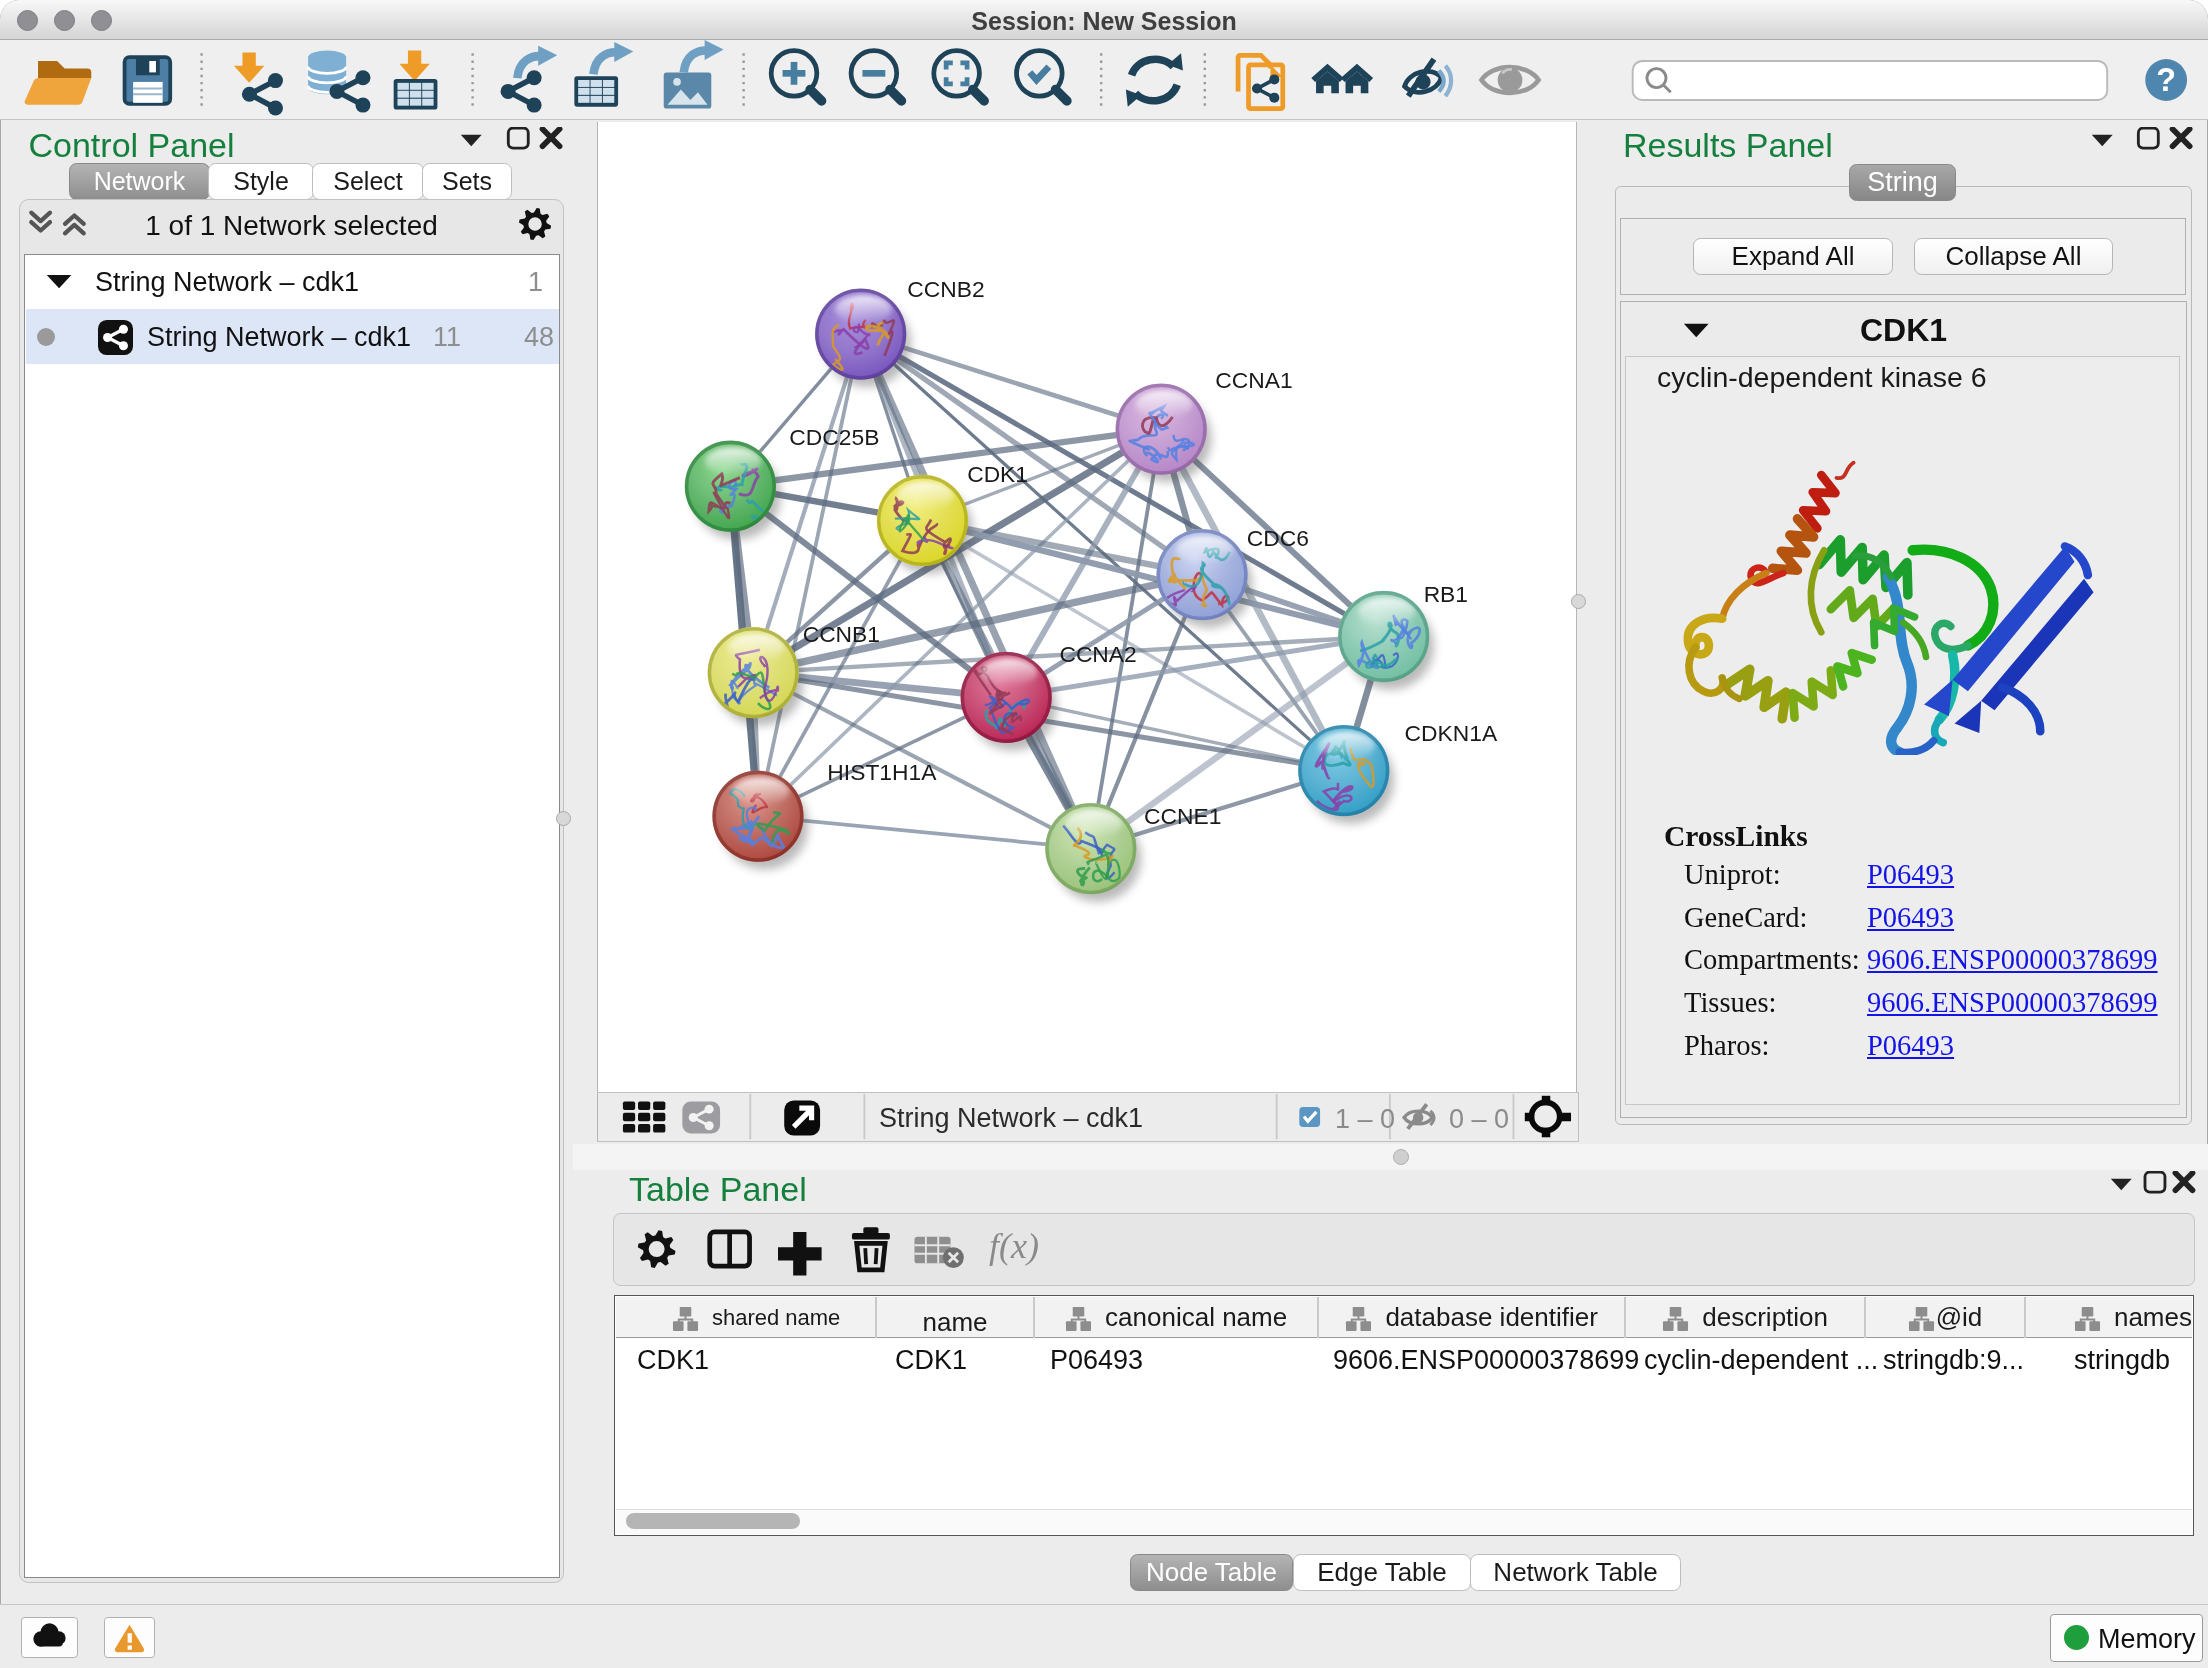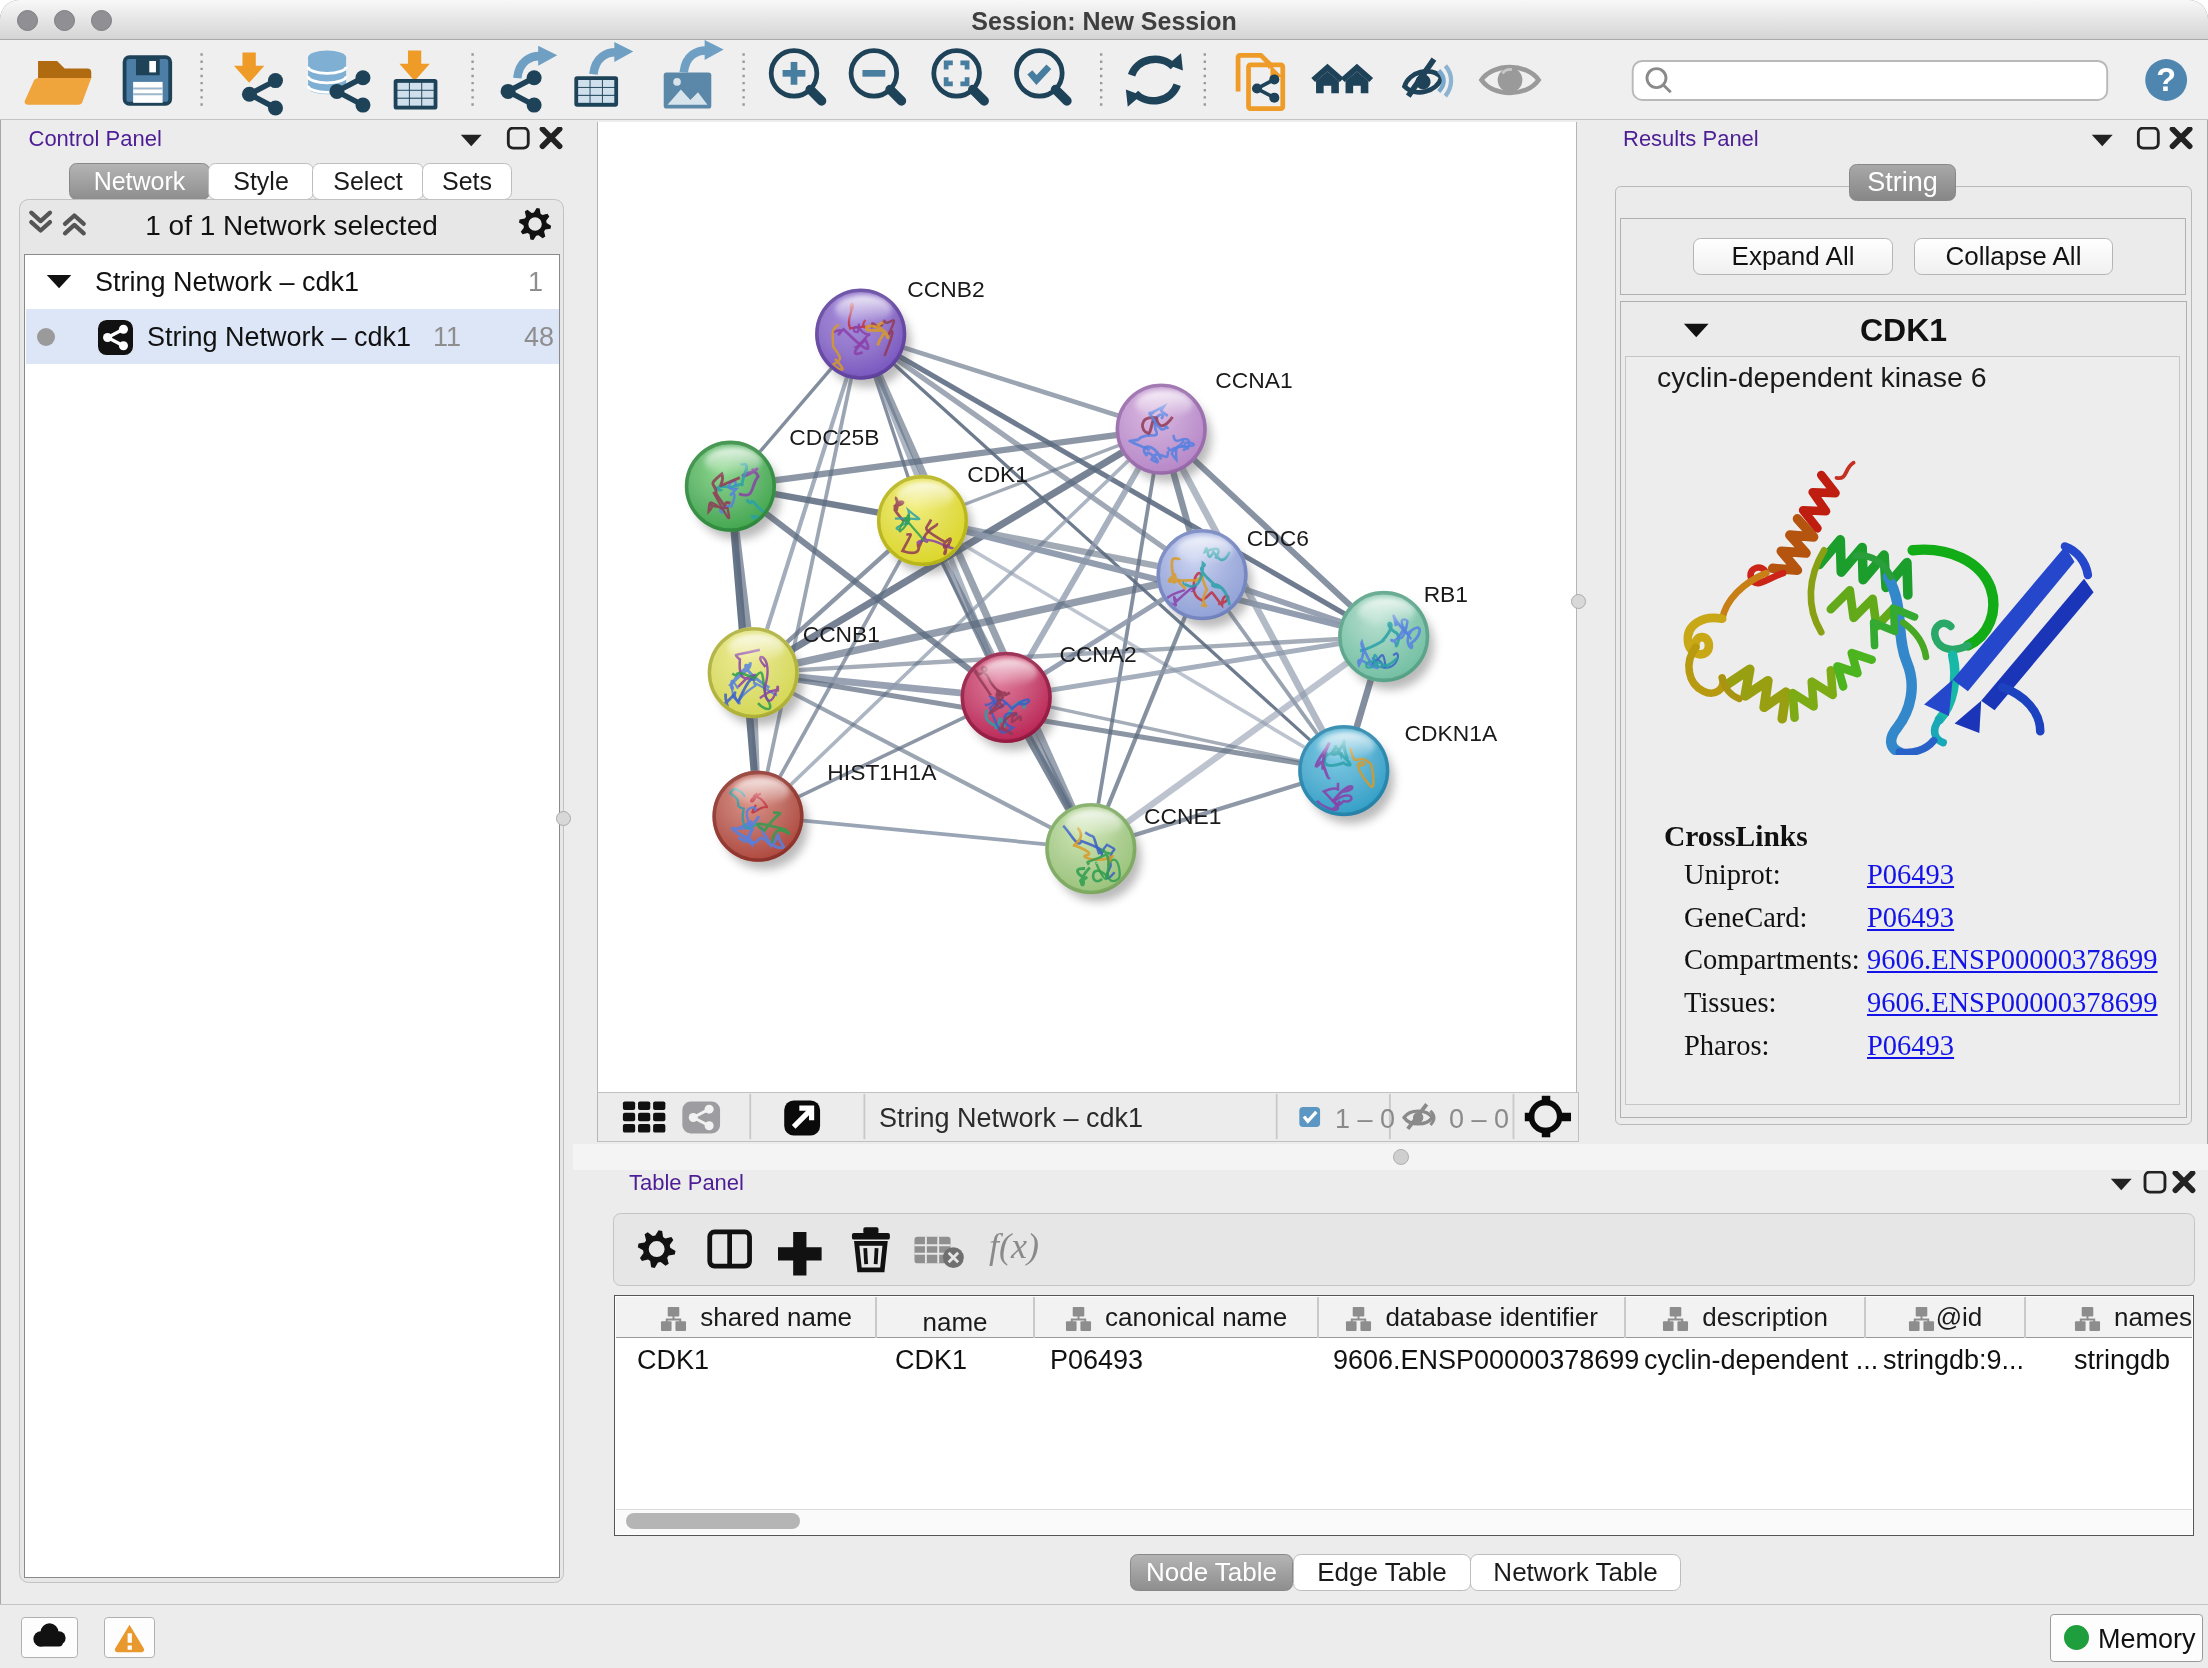--- a/index.html
+++ b/index.html
@@ -1,17 +1,17 @@
 <!DOCTYPE html>
 <html style="font-size:15px"><head><meta charset="utf-8"><style>
 *{margin:0;padding:0;box-sizing:border-box}
 html,body{width:2208px;height:1668px;background:#fff;font-family:"Liberation Sans",sans-serif;overflow:hidden}
 #win{position:absolute;left:0;top:0;width:2208px;height:1668px;background:#ececec;border-radius:19px 19px 0 0;overflow:hidden;box-shadow:inset 0 0 0 1px #a8a8a8}
 .abs{position:absolute}
-.panel-title{font-size:22px;color:#4c1d95}
+.panel-title{font-size:34px;color:#15803d}
 .tab{position:absolute;height:37px;border:1px solid #bdbdbd;background:#fff;border-radius:7.6px;color:#1a1a1a;font-size:25px;text-align:center;line-height:35px}
 .tab.sel{background:linear-gradient(#b4b4b4,#8e8e8e);color:#fff;border-color:#888}
 .btn{position:absolute;background:linear-gradient(#fff,#f0f0f0);border:1.4px solid #b5b5b5;border-radius:7.6px;font-size:26px;color:#111;text-align:center}
 .wbtn{position:absolute;background:#fdfdfd;border:1.9px solid #b0b0b0;border-radius:3.8px}
 .lnk{color:#1414e8;text-decoration:underline}
 .serif{font-family:"Liberation Serif",serif}
 </style></head><body>
 <div id="win">
 <div class="abs" style="left:0;top:0;width:2208px;height:40px;background:linear-gradient(#f8f8f8,#d4d4d4);border-bottom:1px solid #aaa;border-radius:19px 19px 0 0"></div>
     <div class="abs" style="left:17px;top:9.5px;width:21px;height:21px;border-radius:50%;background:#8f8f94;border:1px solid #7c7c80"></div>
@@ -663,21 +663,21 @@
           <line x1="974" y1="1300" x2="974" y2="1328"></line>
           <line x1="987" y1="1300" x2="987" y2="1328"></line>
         </g>
         <circle cx="1003" cy="1322" r="11" fill="#6f6f6f"></circle>
         <path d="M998,1317 l10,10 M1008,1317 l-10,10" stroke="#e6e6e6" stroke-width="3"></path>
       </svg></div>
     <div class="abs serif" style="left:989px;top:1225px;font-size:36px;font-style:italic;color:#8a8a8a">f(x)</div>
     <div class="abs" style="left:614px;top:1295px;width:1580px;height:241px;background:#fff;border:1.9px solid #555"></div>
     <div class="abs" style="left:616px;top:1297px;width:1576px;height:41px;background:#f2f2f2;border-bottom:1.4px solid #999"></div>
     <div class="abs" style="left:616px;top:1297px;width:1576px;height:41px;overflow:hidden">
-      <div style="position:absolute;left:0px;top:0;width:280px;height:41px;display:flex;align-items:center;justify-content:center;gap:13.3px;font-size:26px;color:#1a1a1a;white-space:nowrap">
+      <div style="position:absolute;left:0px;top:0;width:280px;height:41px;display:flex;align-items:center;justify-content:center;gap:13.3px;font-size:22px;color:#1a1a1a;white-space:nowrap">
         <svg width="27" height="27" style="flex:none" viewBox="0 0 28 28">
           <g fill="#8d8d8d">
             <rect x="8" y="3" width="12" height="10" rx="1"></rect>
             <rect x="1" y="18" width="11" height="10" rx="1"></rect>
             <rect x="16" y="18" width="11" height="10" rx="1"></rect>
             <path d="M13,12 h2 v3 h7 v4 h-2 v-2 h-12 v2 h-2 v-4 h7 z"></path>
           </g>
         </svg>
         <span>shared name</span>
       </div>

